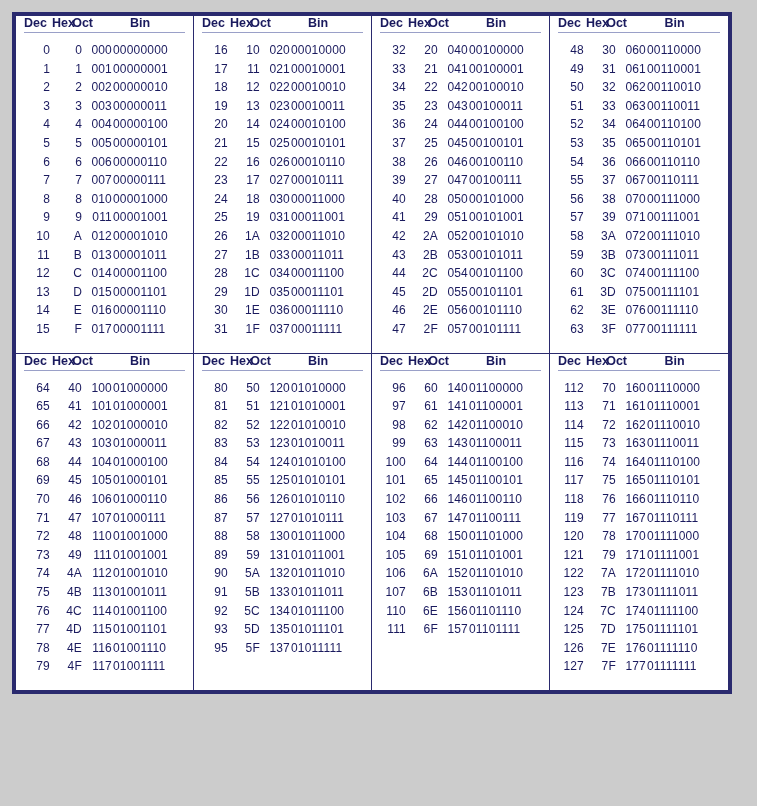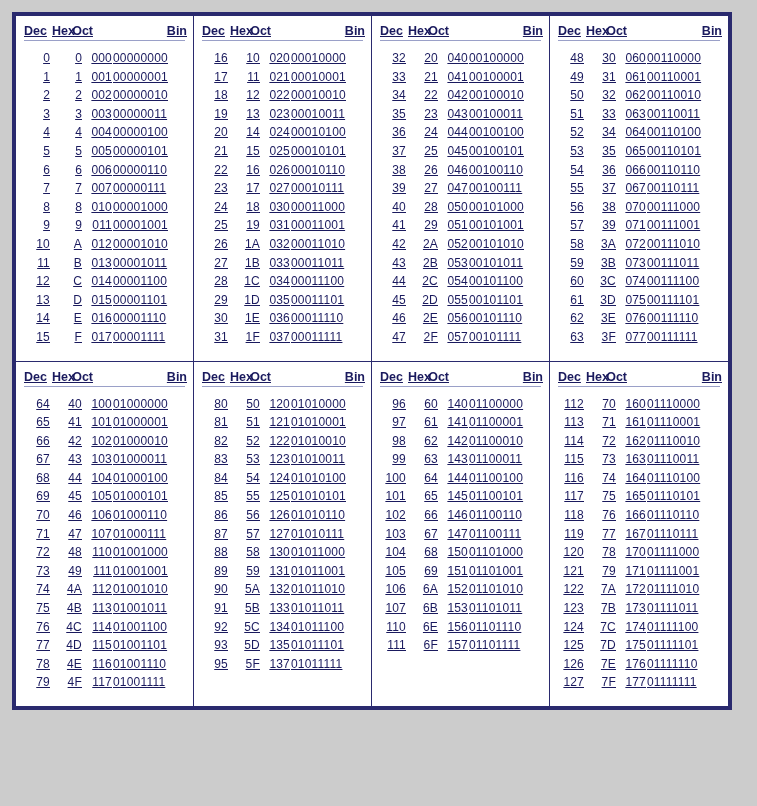--- a/index.html
+++ b/index.html
@@ -16,41 +16,40 @@
     width: 720px;
     box-sizing: border-box;
   }
   .grid {
     display: flex;
     flex-wrap: wrap;
   }
   .cell {
     width: 25%;
     box-sizing: border-box;
-    padding: 8px 6px 14px 6px;
+    padding: 0 6px 14px 6px;
     border-right: 1px solid #2a2a6e;
     border-bottom: 1px solid #2a2a6e;
-    text-decoration: underline;
   }
   .cell:nth-child(4n) {
     border-right: none;
   }
   .cell:nth-child(n+5) {
     border-bottom: none;
   }
   .hdr {
     display: flex;
     font-weight: bold;
     font-size: 12.5px;
     margin-bottom: 2px;
   }
   .hdr .c-dec { width: 28px; text-align: left; padding-left:2px;}
   .hdr .c-hex { width: 15px; text-align: right; }
   .hdr .c-oct { width: 26px; text-align: right; }
-  .hdr .c-bin { flex: 1; text-align: right; }
+  .hdr .c-bin { flex: 1; text-align: center; }
   .rule {
     border: none;
     border-top: 1px solid #9aa0c8;
     margin: 2px 2px 8px 2px;
   }
   .row {
     display: flex;
     line-height: 1.55;
     font-family: Arial, Helvetica, sans-serif;
     letter-spacing: 0.2px;

